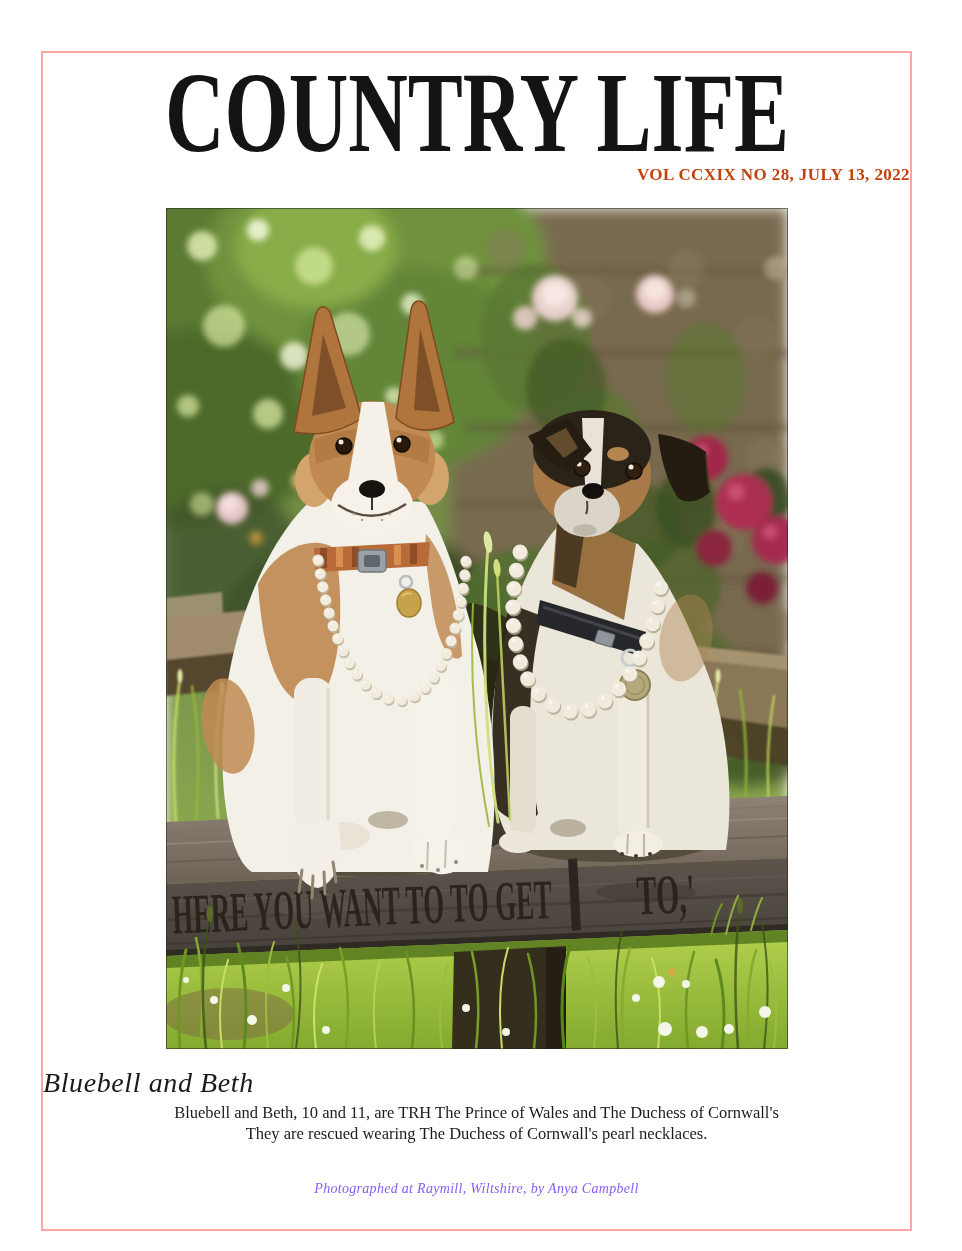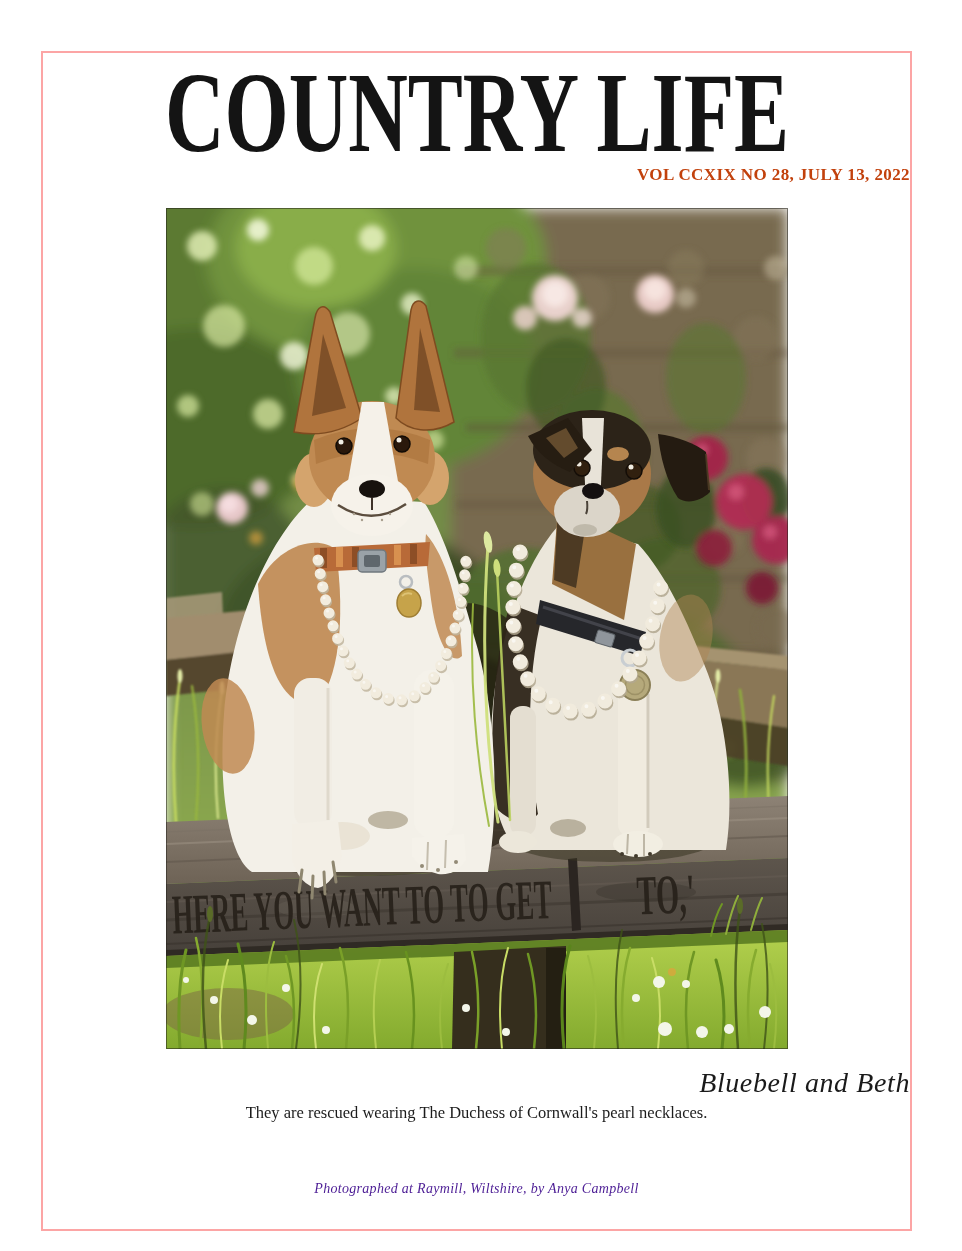--- a/index.html
+++ b/index.html
@@ -2,24 +2,24 @@
 <html><head>
 <meta charset="utf-8">
 <style>
   html,body{margin:0;padding:0;background:#ffffff;}
   body{width:962px;height:1251px;position:relative;font-family:"Liberation Serif",serif;color:#1c1c1c;}
   .page{position:absolute;left:41px;top:51px;width:867px;height:1176px;border:2px solid #fca5a5;background:#ffffff;}
   .masthead-wrap{position:absolute;left:0;top:14px;width:867px;height:102px;}
   .issue-line{position:absolute;left:0;top:112px;width:867px;text-align:right;font-weight:bold;font-size:17px;letter-spacing:.4px;color:#c2410c;white-space:nowrap;}
   .photo-frame{position:absolute;left:123px;top:155px;width:622px;height:841px;}
   .photo-frame svg{display:block;}
-  .cap-title{position:absolute;left:0;top:1014px;width:867px;text-align:right;font-style:italic;font-size:28px;letter-spacing:.6px;color:#1a1a1a;}
+  .cap-title{position:absolute;left:0;top:1014px;width:867px;text-align:left;font-style:italic;font-size:28px;letter-spacing:.6px;color:#1a1a1a;}
   .cap-body{position:absolute;left:0;top:1050px;width:867px;text-align:center;font-size:16.5px;line-height:20.5px;color:#1c1c1c;}
   .cap-body span{display:block;white-space:nowrap;}
-  .cap-credit{position:absolute;left:0;top:1128px;width:867px;text-align:center;font-style:italic;font-size:14px;letter-spacing:.3px;color:#4c1d95;}
+  .cap-credit{position:absolute;left:0;top:1128px;width:867px;text-align:center;font-style:italic;font-size:14px;letter-spacing:.3px;color:#8b5cf6;}
 </style>
 </head>
 <body>
 
 <div class="page">
 
   <div class="masthead-wrap">
     <svg width="867" height="102" viewBox="0 0 867 102">
       <text x="434" y="84" text-anchor="middle" font-family="Liberation Serif, serif" font-weight="bold" font-size="114" fill="#141414" textLength="624" lengthAdjust="spacingAndGlyphs">COUNTRY LIFE</text>
     </svg>
@@ -374,17 +374,18 @@
       <ellipse cx="322" cy="334" rx="4" ry="11" fill="#dde9a0" stroke="none" transform="rotate(-10 322 334)"></ellipse>
       <ellipse cx="331" cy="360" rx="3.5" ry="9" fill="#cfdf7c" stroke="none" transform="rotate(-6 331 360)"></ellipse>
     </g>
 
     <rect x="0.5" y="0.5" width="621" height="840" fill="none" stroke="#23211c" stroke-width="1" opacity=".55"></rect>
   </svg>
   </div>
 
   <div class="cap-title">Bluebell and Beth</div>
   <div class="cap-body">
+    <span>Bluebell and Beth, 10 and 11, are TRH The Prince of Wales and The Duchess of Cornwall's</span>
     <span>They are rescued wearing The Duchess of Cornwall's pearl necklaces.</span>
   </div>
   <div class="cap-credit">Photographed at Raymill, Wiltshire, by Anya Campbell</div>
 
 </div>
 
 </body></html>

